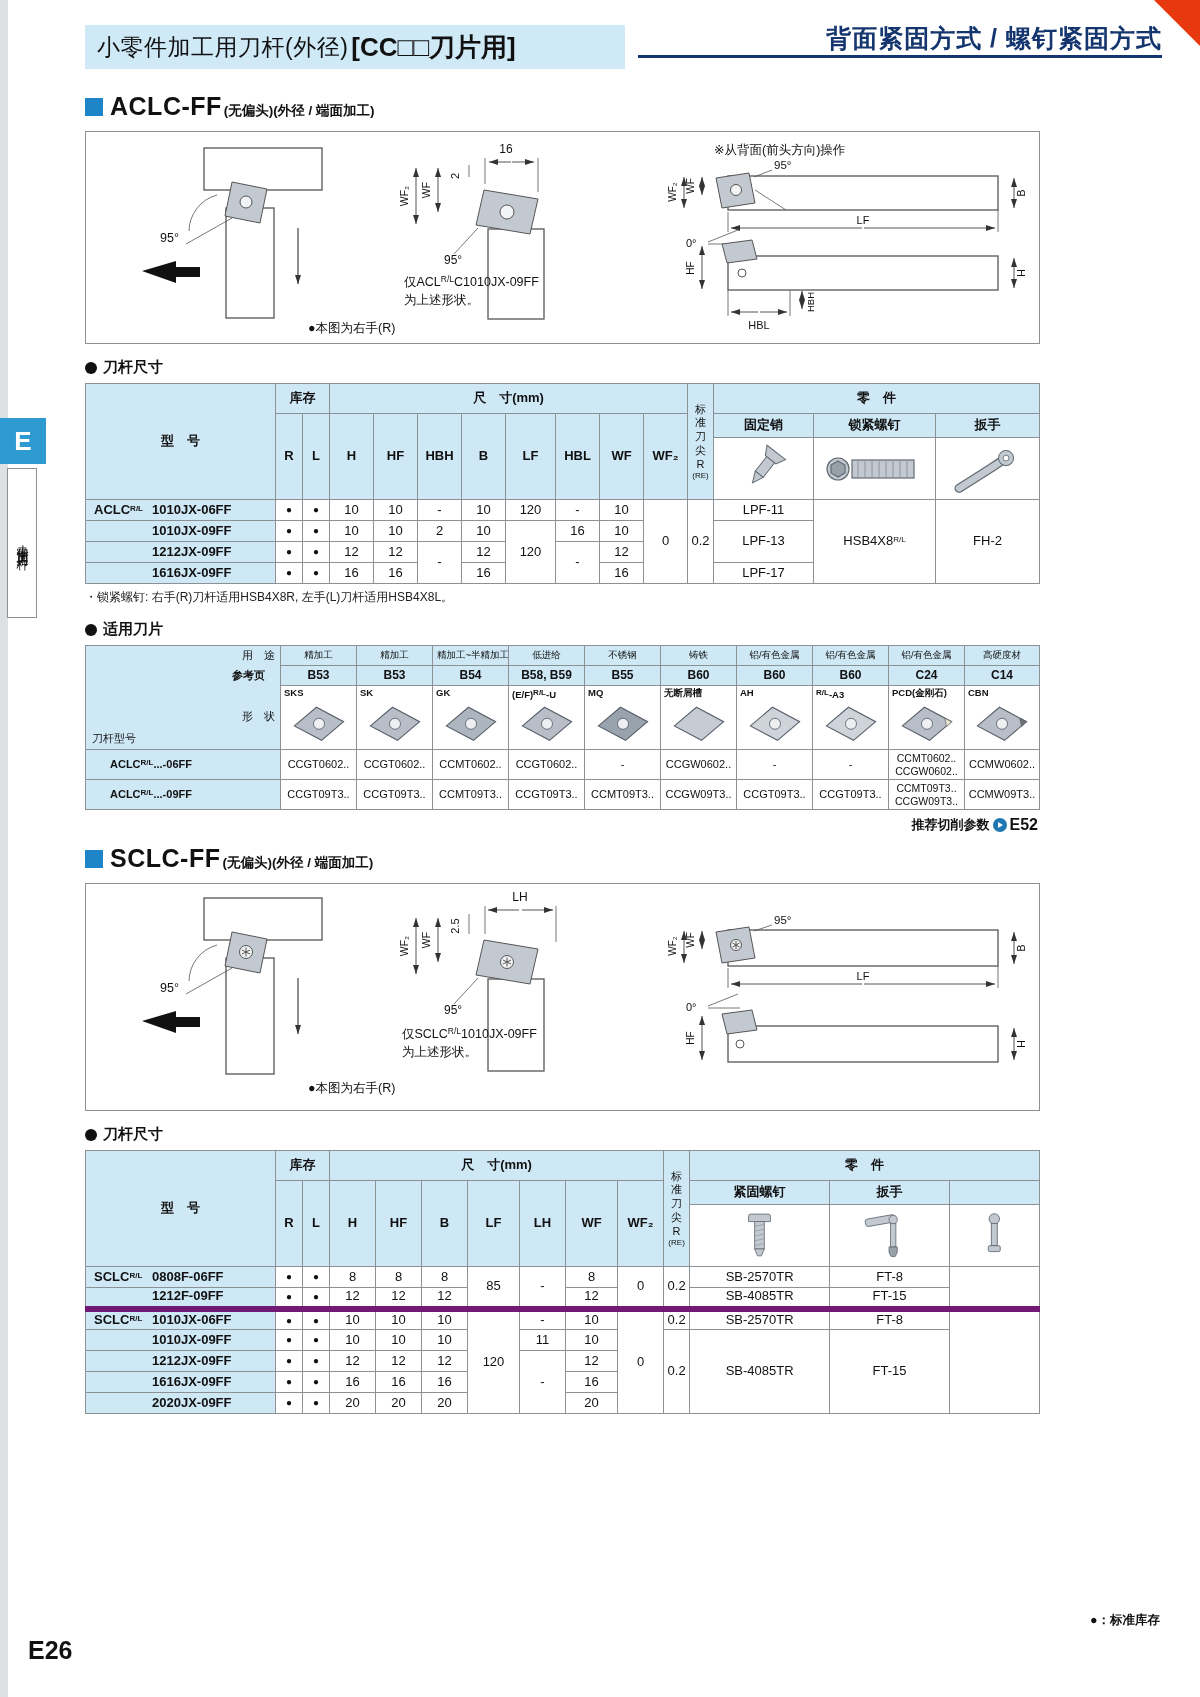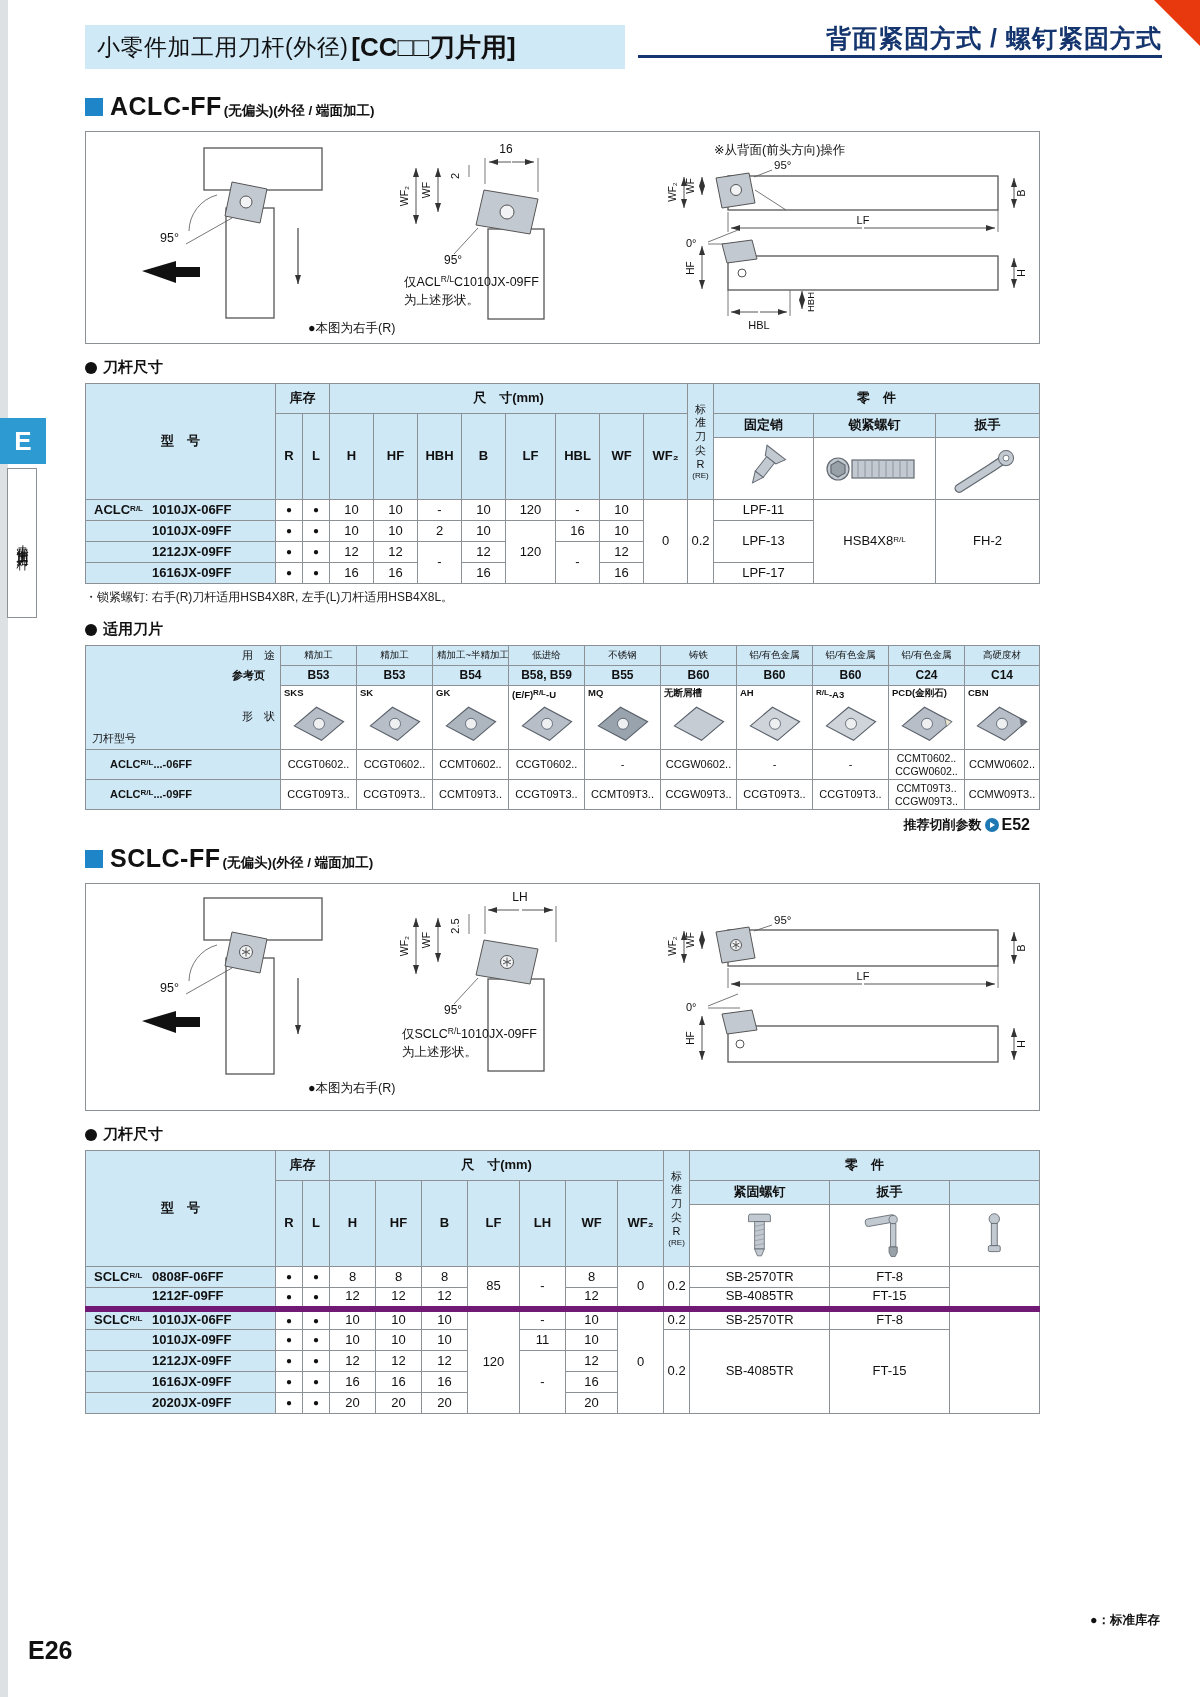--- a/index.html
+++ b/index.html
@@ -48,21 +48,21 @@
 .c-model{position:absolute;bottom:4px;left:6px;font-size:11px}
 tr.use-row td{height:20px;background:#cfe8f6;font-size:9.5px;white-space:nowrap;padding:4px}
 tr.page-row td{height:20px;background:#cfe8f6;font-size:12px;font-weight:bold}
 tr.shape-row td{height:64px;background:#fff}
 td.shp{position:relative;padding:0}
 .shp-label{position:absolute;top:2px;left:3px;font-size:9.5px;font-weight:bold;white-space:nowrap}
 .ins-icon{display:block;width:56px;margin:15px auto 2px}
 tr.ins-data td{height:30px;font-size:11px}
 td.model2{background:#cfe8f6;text-align:left;font-weight:bold;padding-left:24px;font-size:13px;white-space:nowrap}
 td.two div{line-height:1.2;font-size:10.5px}
-.cutting-ref{display:flex;justify-content:flex-end;align-items:center;gap:3px;margin:6px 10px 10px;font-size:13px;font-weight:bold}
+.cutting-ref{display:flex;justify-content:flex-end;align-items:center;gap:3px;margin:6px 2px 10px;font-size:13px;font-weight:bold}
 .refpage{font-size:16px}
 .reficon{display:inline-block;width:14px;height:14px;border-radius:50%;background:#1e78b4;position:relative}
 .reficon::after{content:"";position:absolute;left:5px;top:3.5px;border-left:5.5px solid #fff;border-top:3.5px solid transparent;border-bottom:3.5px solid transparent}
 .stock-note{position:absolute;top:1612px;right:40px;font-size:12.5px;font-weight:bold}
 .page-num{position:absolute;top:1636px;left:28px;font-size:25px;font-weight:bold}
 svg text{fill:#111}
 </style>
 </head>
 <body>
 

